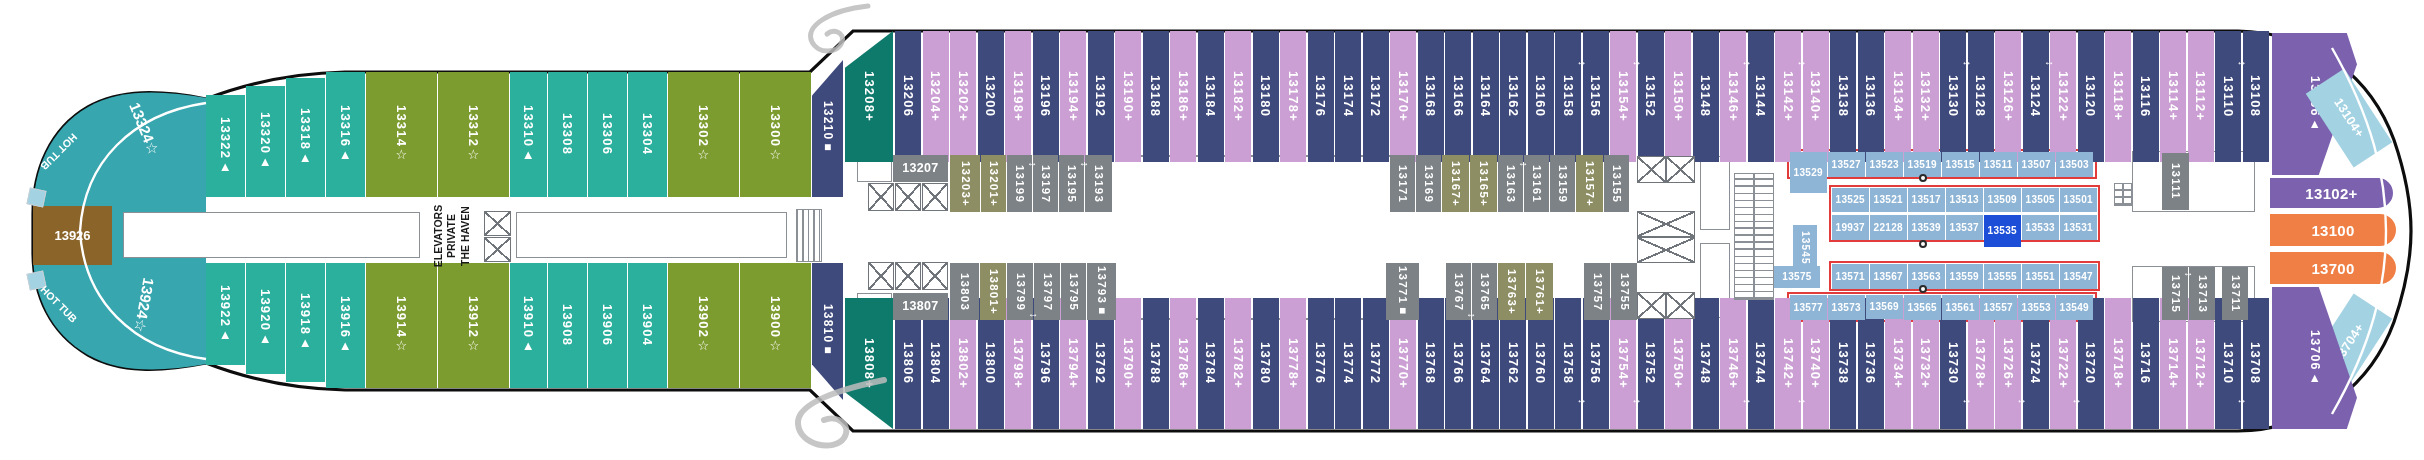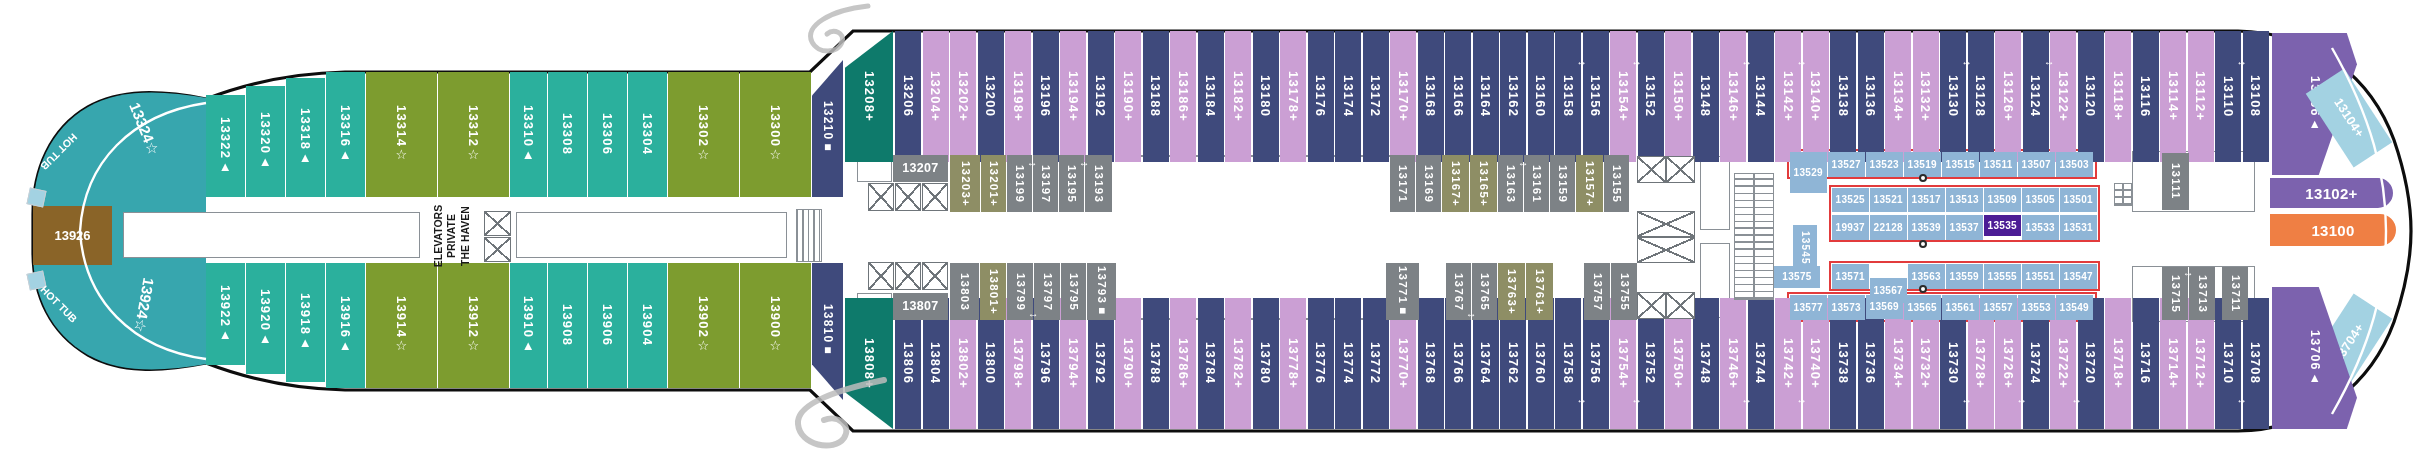--- a/index.html
+++ b/index.html
@@ -258,25 +258,25 @@
     <div class="cab h" style="background: rgb(143, 181, 214); font-size: 10px; left: 1870px; top: 188px; width: 36.5px; height: 24px;">13521</div>
     <div class="cab h" style="background: rgb(143, 181, 214); font-size: 10px; left: 1908px; top: 188px; width: 36.5px; height: 24px;">13517</div>
     <div class="cab h" style="background: rgb(143, 181, 214); font-size: 10px; left: 1946px; top: 188px; width: 36.5px; height: 24px;">13513</div>
     <div class="cab h" style="background: rgb(143, 181, 214); font-size: 10px; left: 1984px; top: 188px; width: 36.5px; height: 24px;">13509</div>
     <div class="cab h" style="background: rgb(143, 181, 214); font-size: 10px; left: 2022px; top: 188px; width: 36.5px; height: 24px;">13505</div>
     <div class="cab h" style="background: rgb(143, 181, 214); font-size: 10px; left: 2060px; top: 188px; width: 36.5px; height: 24px;">13501</div>
     <div class="cab h" style="background: rgb(143, 181, 214); font-size: 10px; left: 1832px; top: 215px; width: 36.5px; height: 25px;">19937</div>
     <div class="cab h" style="background: rgb(143, 181, 214); font-size: 10px; left: 1870px; top: 215px; width: 36.5px; height: 25px;">22128</div>
     <div class="cab h" style="background: rgb(143, 181, 214); font-size: 10px; left: 1908px; top: 215px; width: 36.5px; height: 25px;">13539</div>
     <div class="cab h" style="background: rgb(143, 181, 214); font-size: 10px; left: 1946px; top: 215px; width: 36.5px; height: 25px;">13537</div>
-    <div class="cab h" style="background: #4c1d95; font-size: 10px; left: 1984px; top: 215px; width: 36.5px; height: 21px;">13535</div>
+    <div class="cab h" style="background: #1d4ed8; font-size: 10px; left: 1984px; top: 215px; width: 36.5px; height: 32px;">13535</div>
     <div class="cab h" style="background: rgb(143, 181, 214); font-size: 10px; left: 2022px; top: 215px; width: 36.5px; height: 25px;">13533</div>
     <div class="cab h" style="background: rgb(143, 181, 214); font-size: 10px; left: 2060px; top: 215px; width: 36.5px; height: 25px;">13531</div>
     <div class="cab h" style="background: rgb(143, 181, 214); font-size: 10px; left: 1832px; top: 264px; width: 36.5px; height: 25px;">13571</div>
-    <div class="cab h" style="background: rgb(143, 181, 214); font-size: 10px; left: 1870px; top: 278px; width: 36.5px; height: 25px;">13567</div>
+    <div class="cab h" style="background: rgb(143, 181, 214); font-size: 10px; left: 1870px; top: 264px; width: 36.5px; height: 25px;">13567</div>
     <div class="cab h" style="background: rgb(143, 181, 214); font-size: 10px; left: 1908px; top: 264px; width: 36.5px; height: 25px;">13563</div>
     <div class="cab h" style="background: rgb(143, 181, 214); font-size: 10px; left: 1946px; top: 264px; width: 36.5px; height: 25px;">13559</div>
     <div class="cab h" style="background: rgb(143, 181, 214); font-size: 10px; left: 1984px; top: 264px; width: 36.5px; height: 25px;">13555</div>
     <div class="cab h" style="background: rgb(143, 181, 214); font-size: 10px; left: 2022px; top: 264px; width: 36.5px; height: 25px;">13551</div>
     <div class="cab h" style="background: rgb(143, 181, 214); font-size: 10px; left: 2060px; top: 264px; width: 36.5px; height: 25px;">13547</div>
     <div class="cab h" style="background: rgb(143, 181, 214); font-size: 10px; left: 1790px; top: 295px; width: 36.5px; height: 25px;">13577</div>
     <div class="cab h" style="background: rgb(143, 181, 214); font-size: 10px; left: 1828px; top: 295px; width: 36.5px; height: 25px;">13573</div>
     <div class="cab h" style="background: rgb(143, 181, 214); font-size: 10px; left: 1866px; top: 295px; width: 36.5px; height: 24px;">13569</div>
     <div class="cab h" style="background: rgb(143, 181, 214); font-size: 10px; left: 1904px; top: 295px; width: 36.5px; height: 25px;">13565</div>
     <div class="cab h" style="background: rgb(143, 181, 214); font-size: 10px; left: 1942px; top: 295px; width: 36.5px; height: 25px;">13561</div>
@@ -290,20 +290,21 @@
     <div class="cab h" style="background: rgb(125, 130, 134); font-size: 12.5px; left: 893px; top: 293px; width: 55px; height: 27px;">13807</div>
     <div class="cab v" style="background: rgb(125, 130, 134); font-size: 11.5px; left: 2162px; top: 153px; width: 27px; height: 57px;">13111</div>
     <div class="cab v" style="background: rgb(143, 181, 214); font-size: 10px; left: 1793px; top: 225px; width: 24px; height: 46px;">13545</div>
     <div class="cab h" style="background: rgb(143, 181, 214); font-size: 10px; left: 1774px; top: 266px; width: 46px; height: 22px;">13575</div>
     <div class="cab v" style="background: rgb(124, 98, 174); font-size: 12.5px; left: 2272px; top: 33px; width: 85px; height: 142px; clip-path: polygon(0px 0px, 88% 0px, 100% 22%, 55% 100%, 0px 100%);">13106▲</div>
     <div class="cab h" style="background: rgb(163, 210, 226); font-size: 12.5px; left: 2305px; top: 95px; width: 88px; height: 46px; transform: rotate(57deg);">13104+</div>
     <div class="cab h" style="background: rgb(163, 210, 226); font-size: 12.5px; left: 2305px; top: 320px; width: 88px; height: 46px; transform: rotate(-57deg);">13704+</div>
     <div class="cab v" style="background: rgb(124, 98, 174); font-size: 12.5px; left: 2272px; top: 287px; width: 85px; height: 142px; clip-path: polygon(0px 0px, 55% 0px, 100% 78%, 88% 100%, 0px 100%);">13706▲</div>
     <div class="cab h" style="background: rgb(124, 98, 174); font-size: 15px; left: 2268px; top: 176px; width: 127px; height: 34px; border-radius: 0px 18px 18px 0px; border: 2px solid rgb(255, 255, 255);">13102+</div>
     <div class="cab h" style="background: rgb(239, 127, 68); font-size: 15px; left: 2268px; top: 212px; width: 130px; height: 36px; border-radius: 0px 18px 18px 0px; border: 2px solid rgb(255, 255, 255);">13100</div>
+    <div class="cab h" style="background: rgb(239, 127, 68); font-size: 15px; left: 2268px; top: 250px; width: 130px; height: 36px; border-radius: 0px 18px 18px 0px; border: 2px solid rgb(255, 255, 255);">13700</div>
     <div class="cab v" style="background: rgb(63, 74, 124); font-size: 12px; left: 812px; top: 60px; width: 31px; height: 137px; clip-path: polygon(0px 26%, 100% 0px, 100% 100%, 0px 100%);">13210■</div>
     <div class="cab v" style="background: rgb(63, 74, 124); font-size: 12px; left: 812px; top: 263px; width: 31px; height: 137px; clip-path: polygon(0px 0px, 100% 0px, 100% 100%, 0px 74%);">13810■</div>
     <div class="cab v" style="background: rgb(14, 122, 107); font-size: 13px; left: 845px; top: 31px; width: 48px; height: 131px; clip-path: polygon(0px 28%, 100% 0px, 100% 100%, 0px 100%);">13208+</div>
     <div class="cab v" style="background: rgb(14, 122, 107); font-size: 13px; left: 845px; top: 298px; width: 48px; height: 131px; clip-path: polygon(0px 0px, 100% 0px, 100% 100%, 0px 72%);">13808+</div>
     <div class="elev" style="left: 868px; top: 183px; width: 26px; height: 28px;"></div>
     <div class="elev" style="left: 895px; top: 183px; width: 26px; height: 28px;"></div>
     <div class="elev" style="left: 922px; top: 183px; width: 26px; height: 28px;"></div>
     <div class="elev" style="left: 868px; top: 262px; width: 26px; height: 28px;"></div>
     <div class="elev" style="left: 895px; top: 262px; width: 26px; height: 28px;"></div>
     <div class="elev" style="left: 922px; top: 262px; width: 26px; height: 28px;"></div>

